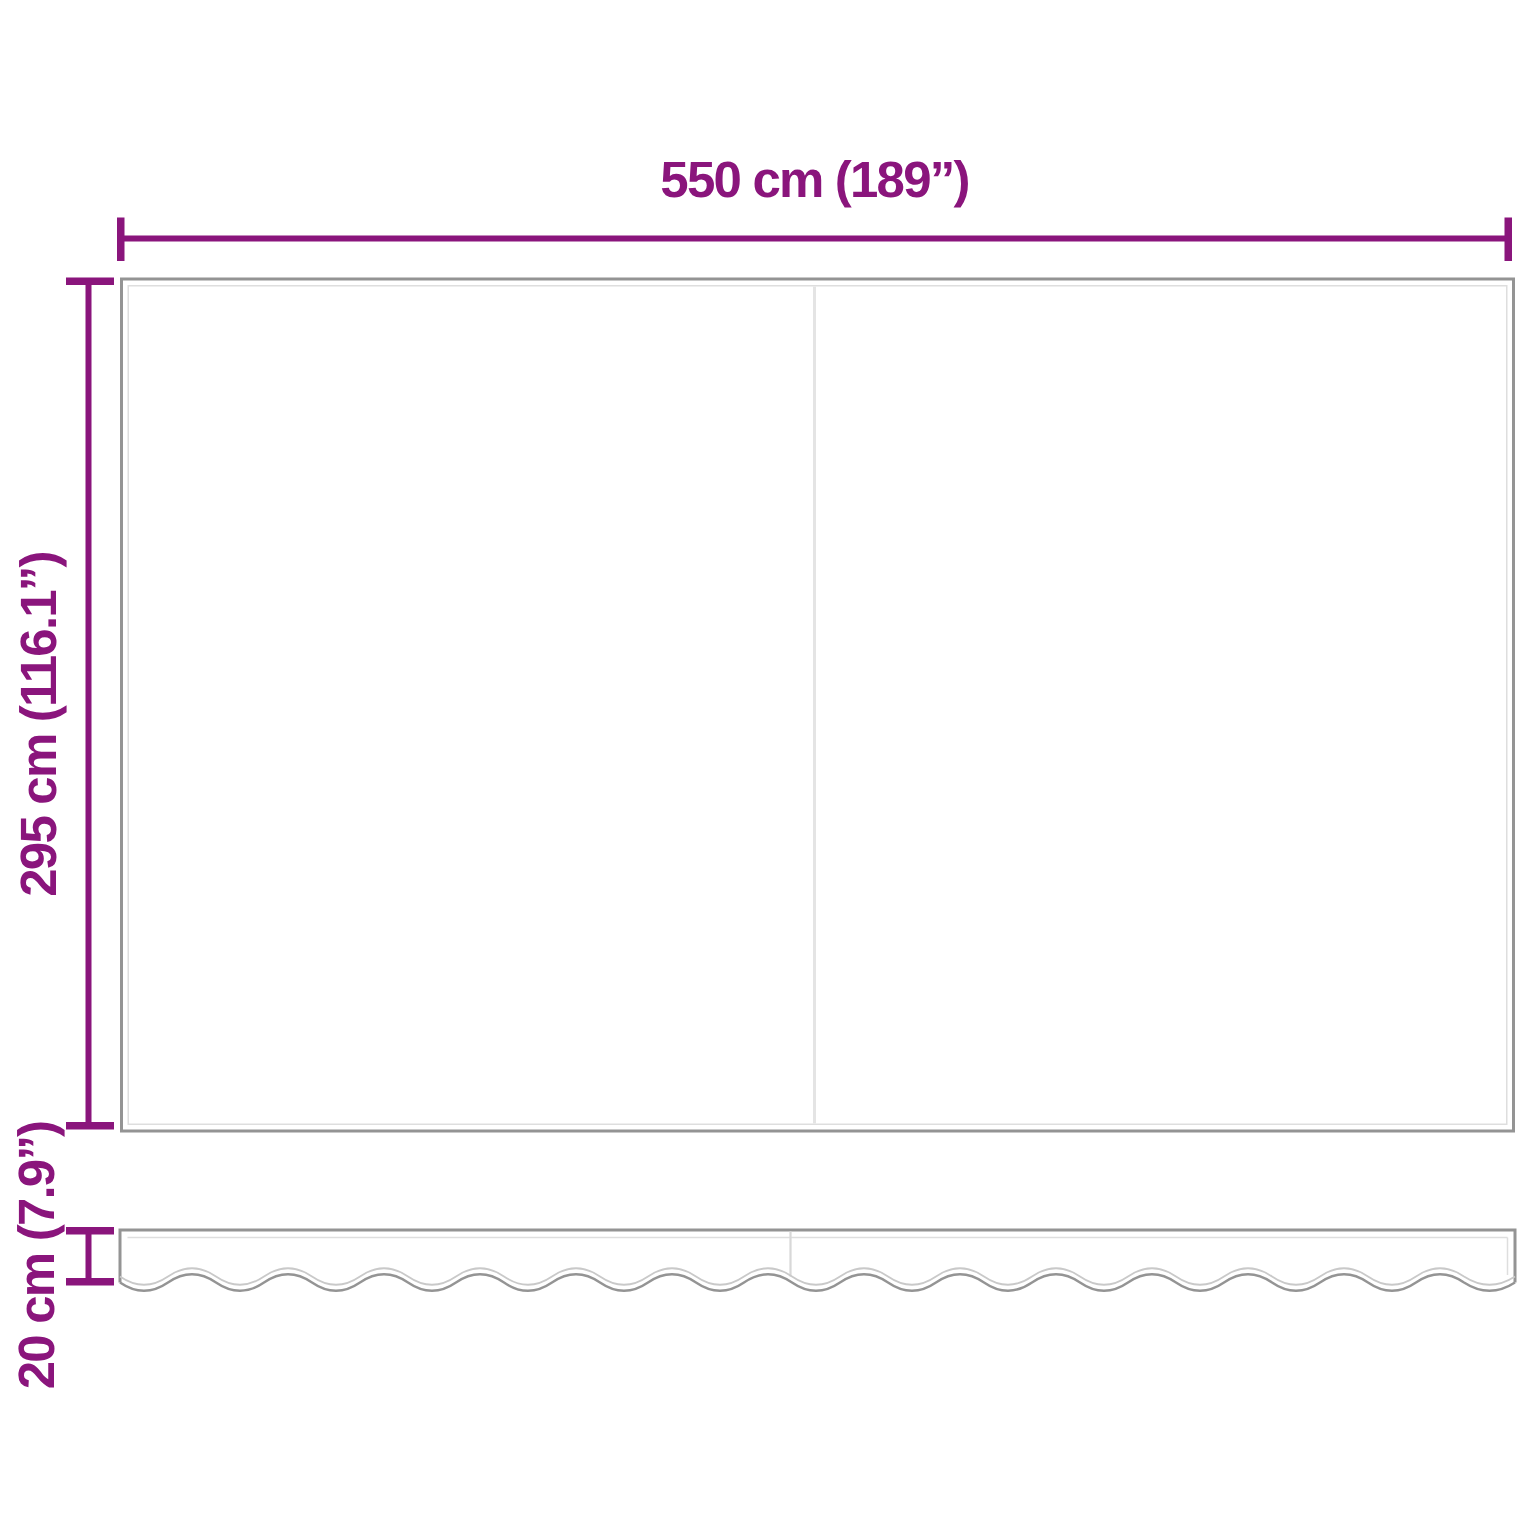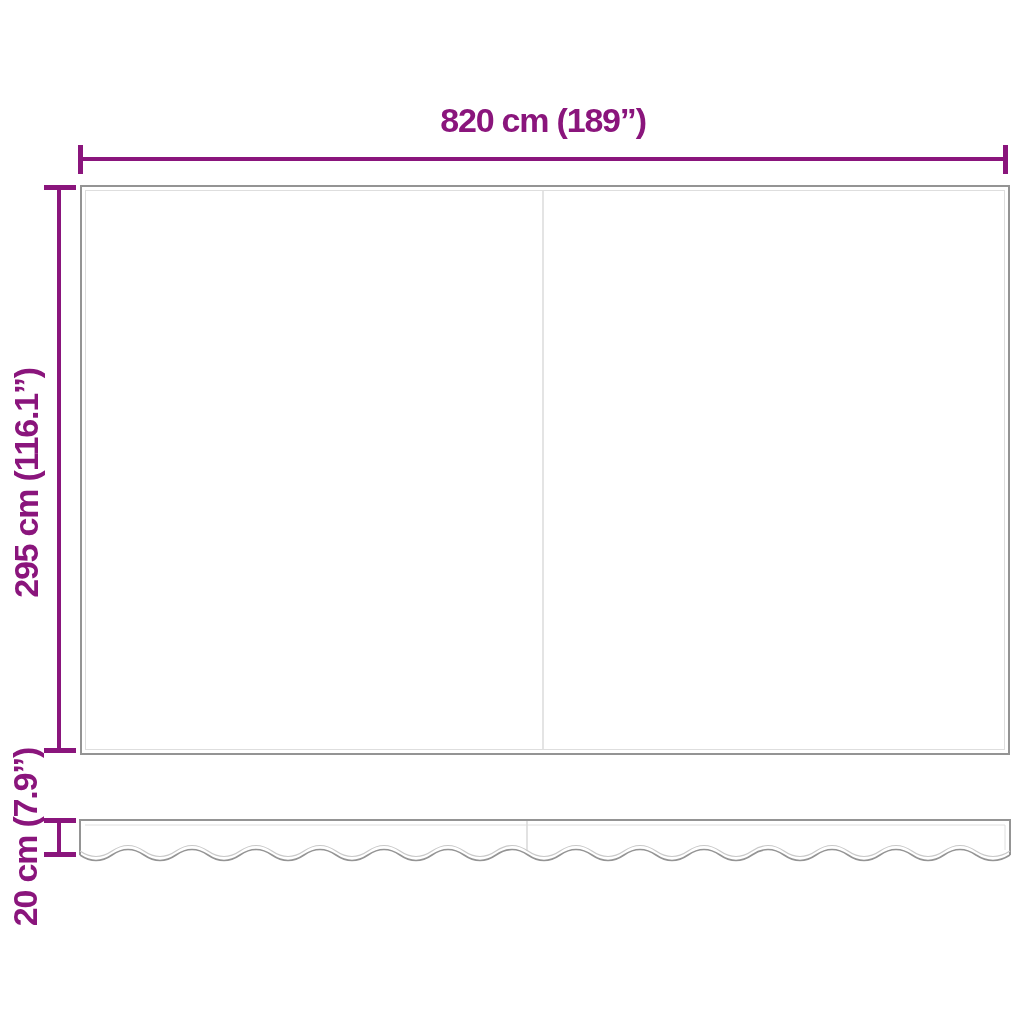--- a/index.html
+++ b/index.html
@@ -25,21 +25,21 @@
   #panel-divider{
     position:absolute;left:460px;top:4px;bottom:4px;width:2px;background:#e4e4e4;
   }
   #valance-svg{position:absolute;left:78px;top:816px;}
 </style>
 </head>
 <body>
 
 <div id="stage">
 
-  <div class="dim-label" style="left:393px;top:100px;width:300px;">820 cm (189”)</div>
+  <div class="dim-label" style="left:393px;top:100px;width:300px;">550 cm (189”)</div>
   <div class="dim-tick" style="left:78px;top:145px;width:5px;height:29px;"></div>
   <div class="dim-tick" style="left:1003px;top:145px;width:5px;height:29px;"></div>
   <div class="dim-line" style="left:80px;top:157px;width:926px;height:4px;"></div>
 
   <div class="dim-label rot" style="left:-104px;top:463px;width:260px;">295 cm (116.1”)</div>
   <div class="dim-tick" style="left:44px;top:185px;width:32px;height:5px;"></div>
   <div class="dim-tick" style="left:44px;top:748px;width:32px;height:5px;"></div>
   <div class="dim-line" style="left:57px;top:187px;width:4px;height:564px;"></div>
 
   <div id="panel">

